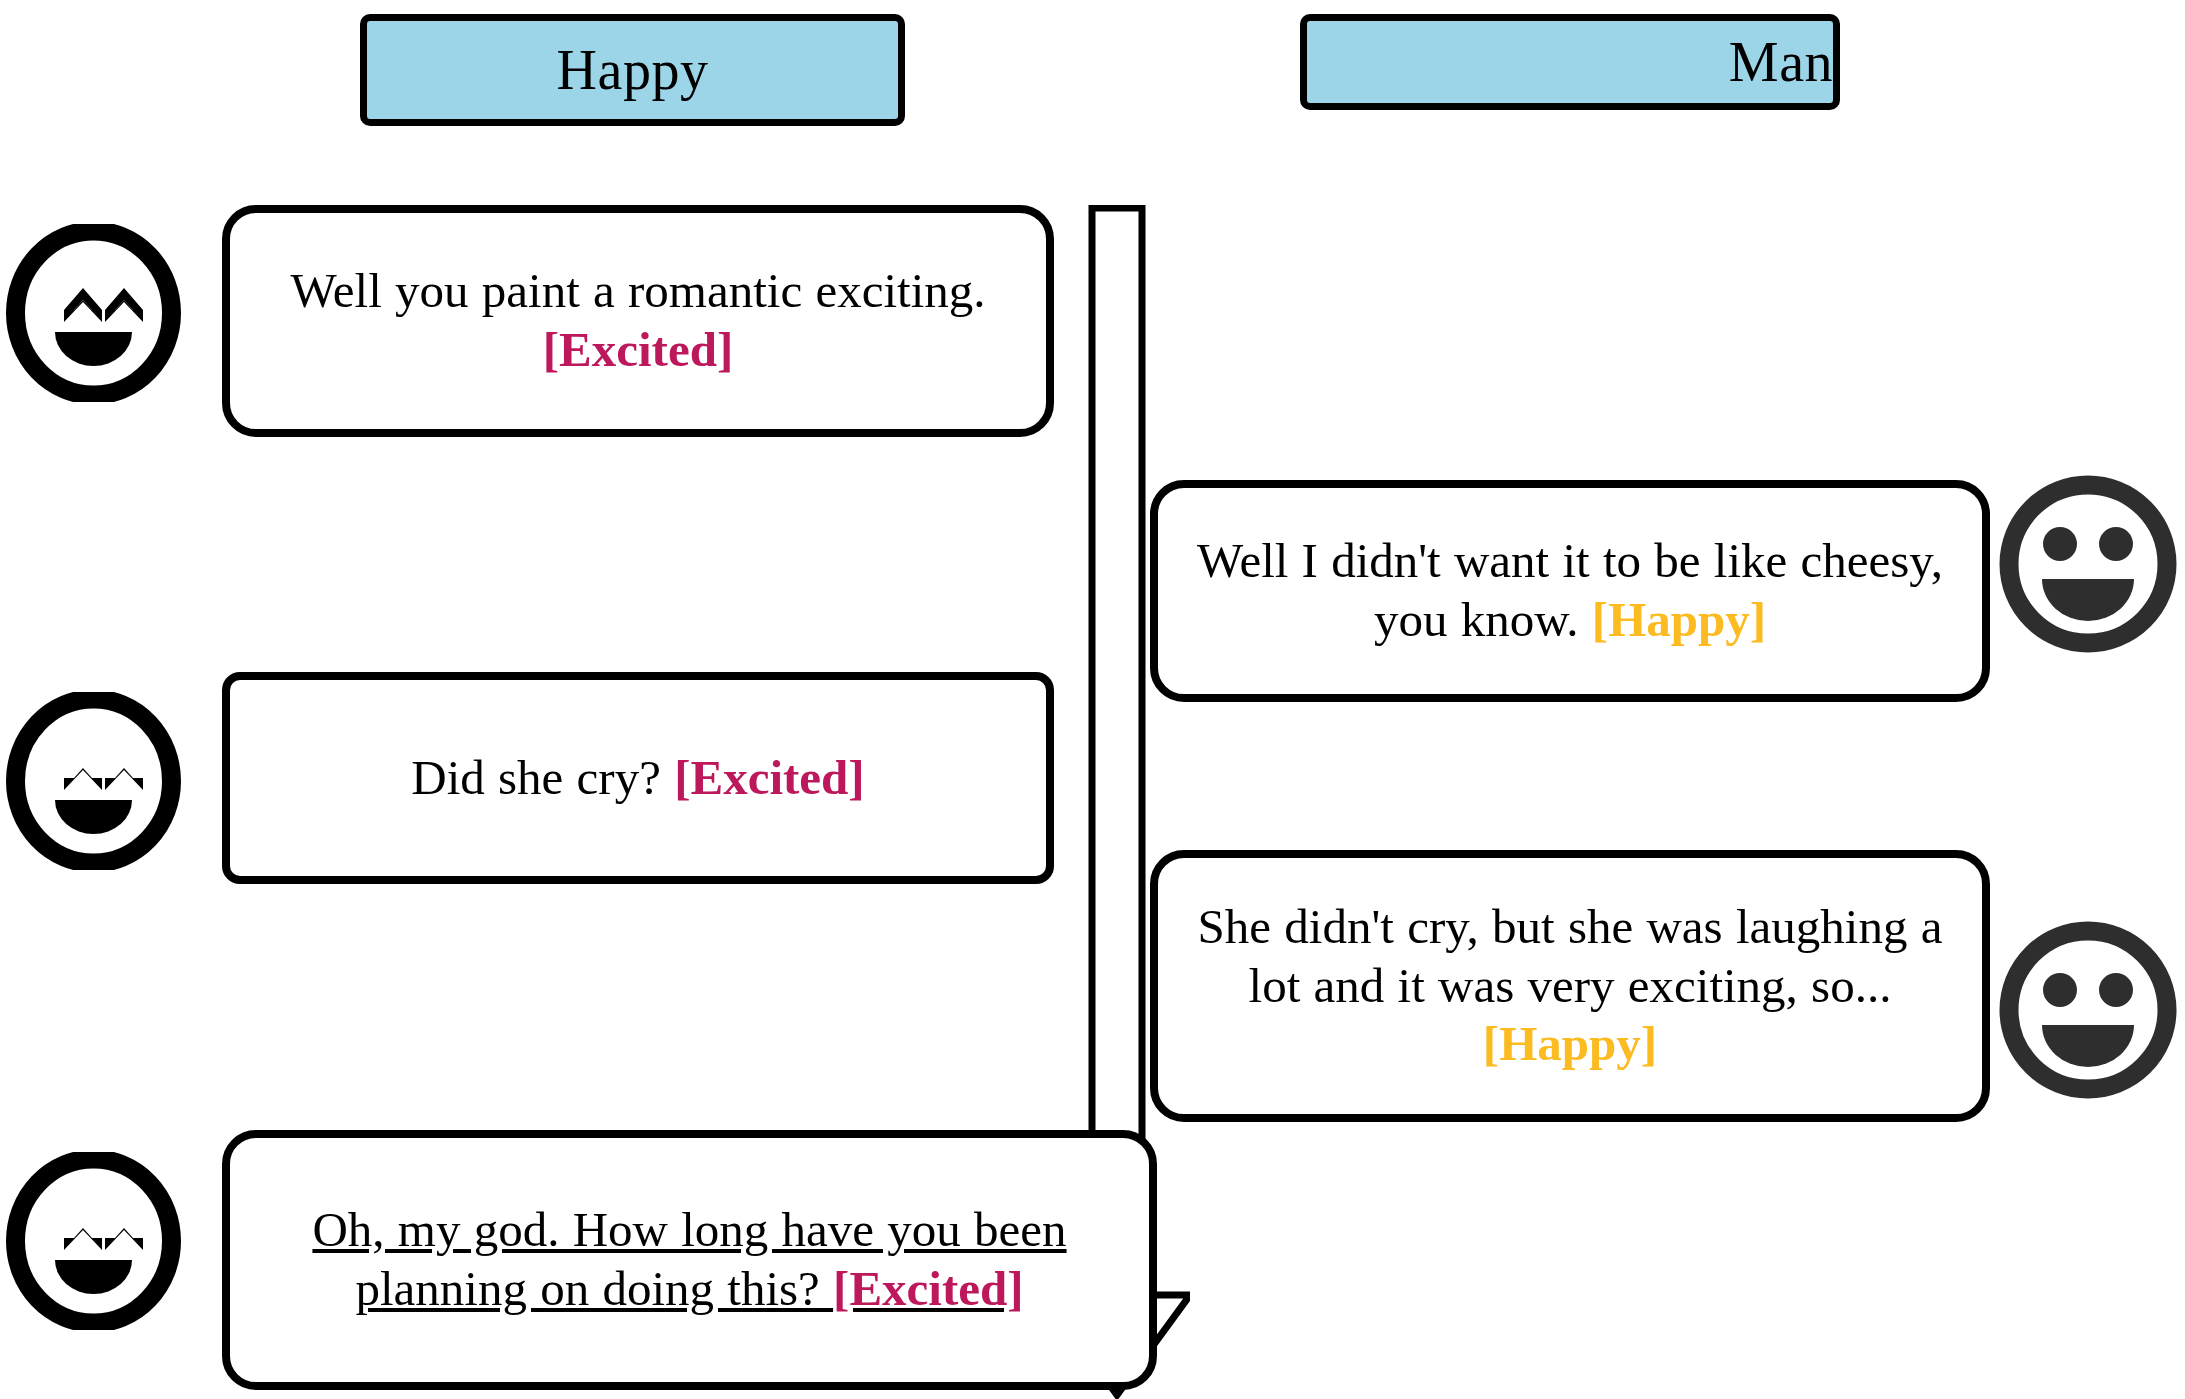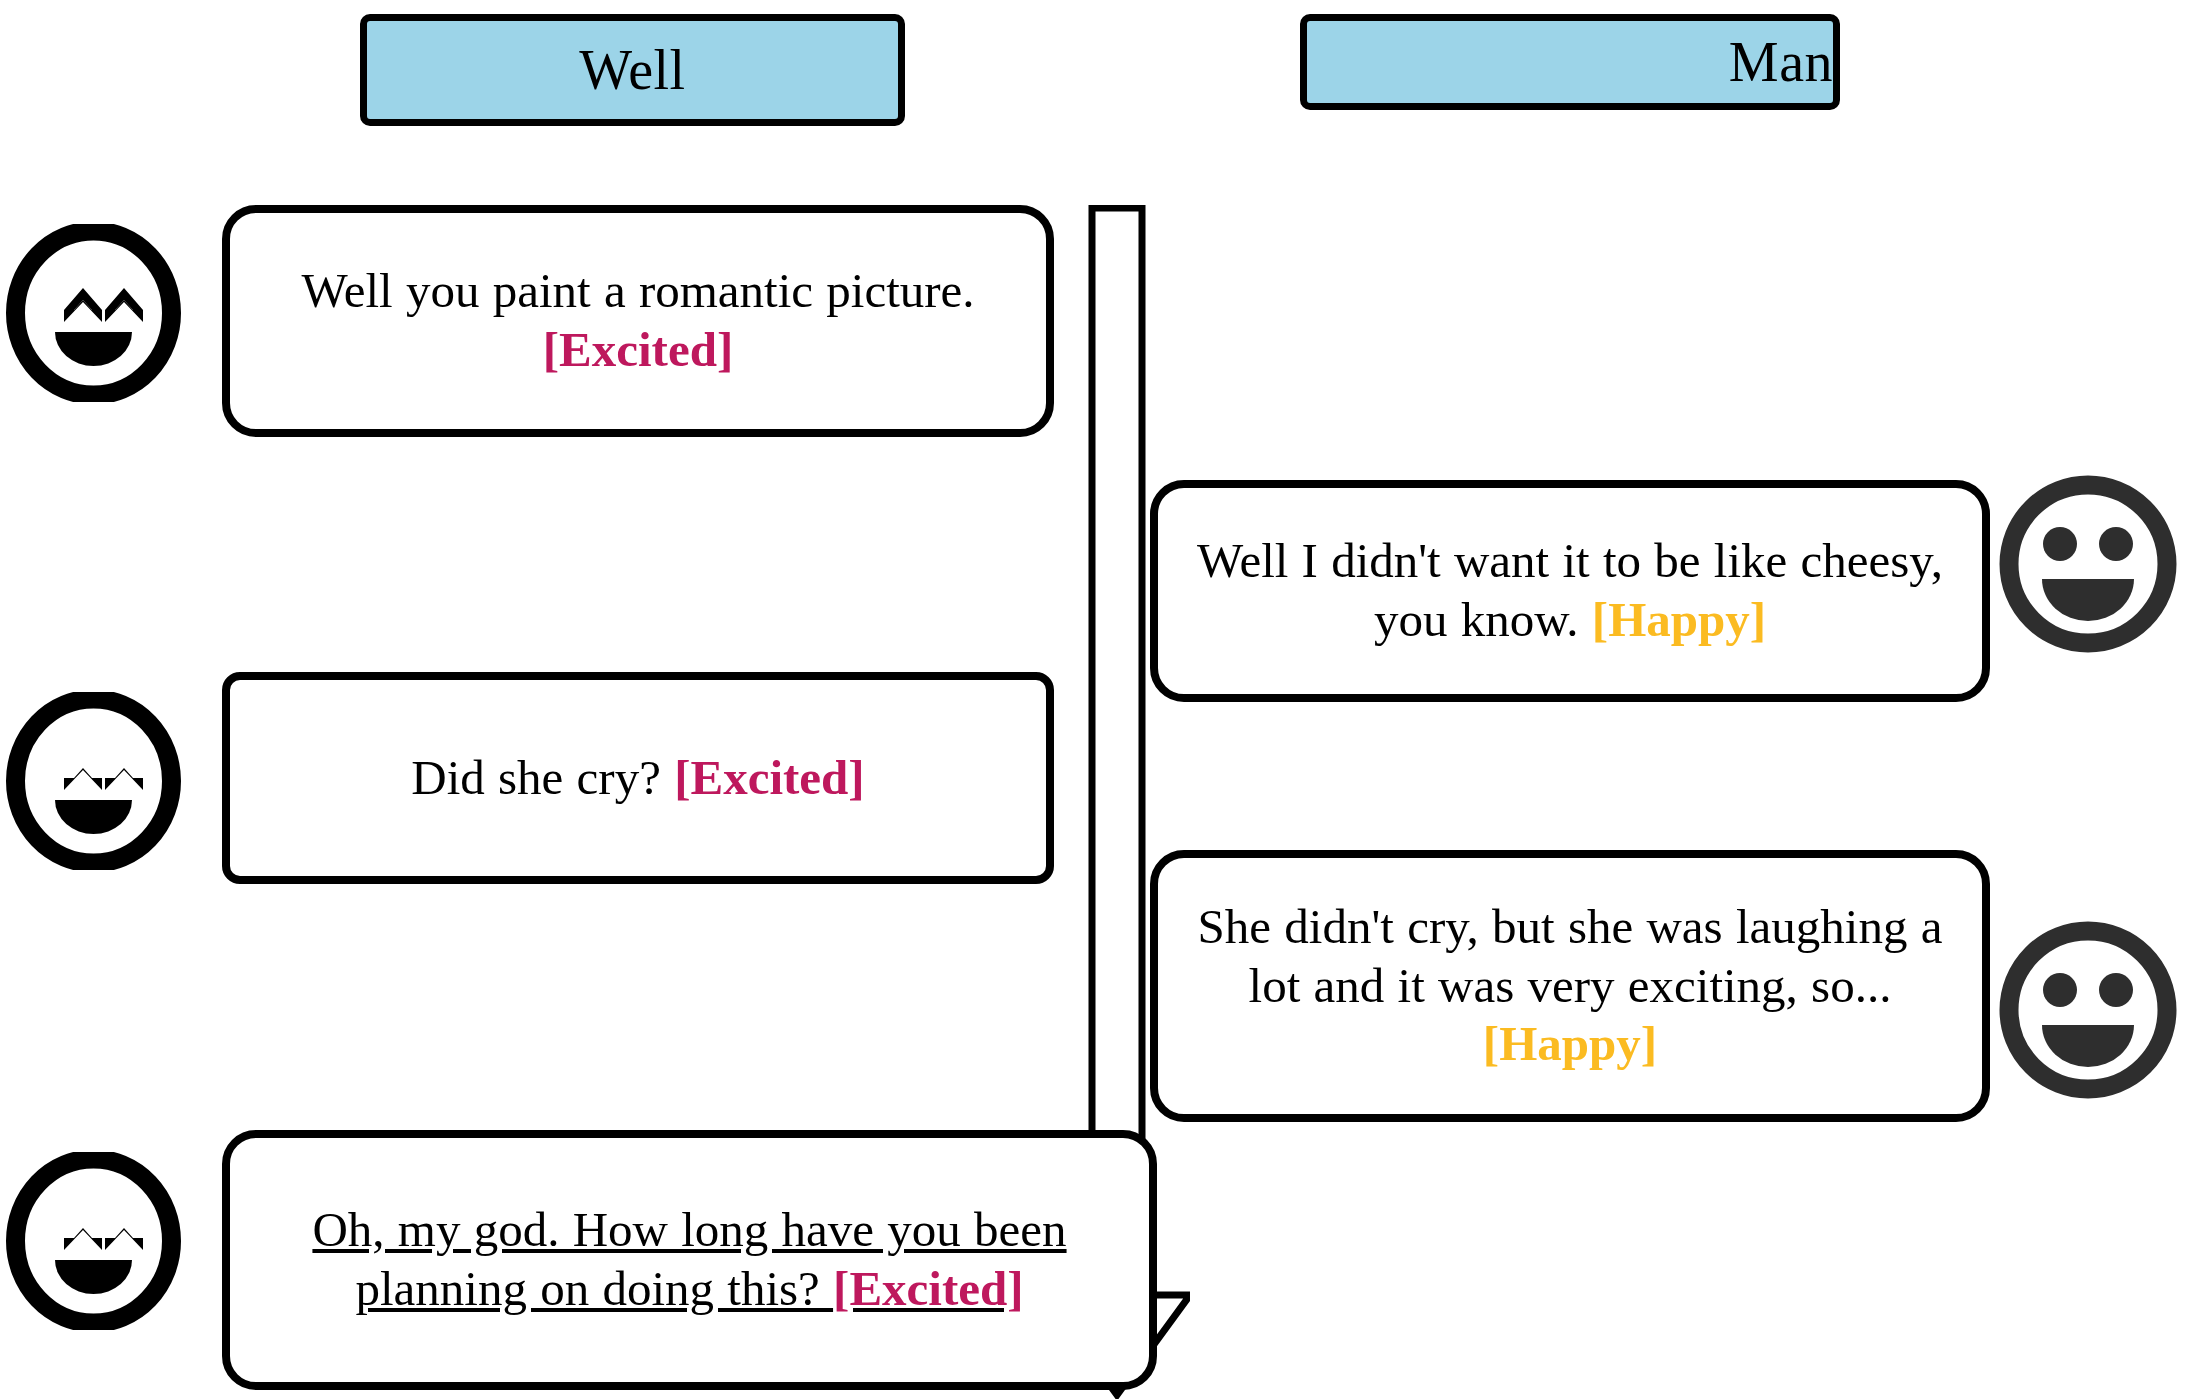--- a/index.html
+++ b/index.html
@@ -93,21 +93,21 @@
   #avatar-w3 { left: 6px;  top: 1152px; width: 175px; height: 178px; }
   #avatar-m1 { left: 1998px; top: 474px; width: 180px; height: 180px; }
   #avatar-m2 { left: 1998px; top: 920px; width: 180px; height: 180px; }
 </style>
 </head>
 <body>
 
 <div id="stage">
 
   <div class="col-header" id="header-woman">
-    <span>Well</span>
+    <span>Happy</span>
   </div>
 
   <div class="col-header" id="header-man">
     <span>Man</span>
   </div>
 
   <div id="timeline-arrow">
     <svg width="150" height="1195" viewBox="0 0 150 1195" xmlns="http://www.w3.org/2000/svg">
       <polygon points="30,3 80,3 80,1090 128,1090 55,1190 -18,1090 30,1090" fill="#ffffff" stroke="#000000" stroke-width="7" stroke-linejoin="miter" transform="translate(22,0)"></polygon>
     </svg>
@@ -155,21 +155,21 @@
     <svg width="180" height="180" viewBox="0 0 180 180" xmlns="http://www.w3.org/2000/svg">
       <circle cx="90" cy="90" r="79" fill="#ffffff" stroke="#2E2E2E" stroke-width="19"></circle>
       <circle cx="62" cy="70" r="17" fill="#2E2E2E"></circle>
       <circle cx="118" cy="70" r="17" fill="#2E2E2E"></circle>
       <path d="M44,105 L136,105 A46,42 0 0 1 44,105 Z" fill="#2E2E2E"></path>
     </svg>
   </div>
 
   <div class="bubble" id="bubble-w1">
     <div class="bubble-text">
-      <span>Well you paint a romantic picture. </span><span class="emo-tag emo-excited">[Excited]</span>
+      <span>Well you paint a romantic exciting. </span><span class="emo-tag emo-excited">[Excited]</span>
     </div>
   </div>
 
   <div class="bubble" id="bubble-m1">
     <div class="bubble-text">
       <span>Well I didn't want it to be like cheesy, you know. </span><span class="emo-tag emo-happy">[Happy]</span>
     </div>
   </div>
 
   <div class="bubble" id="bubble-w2">

